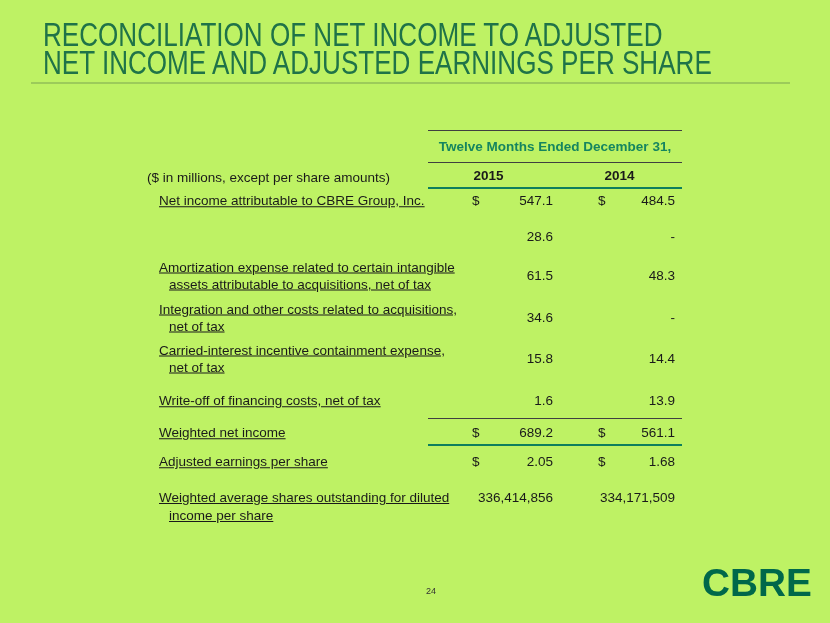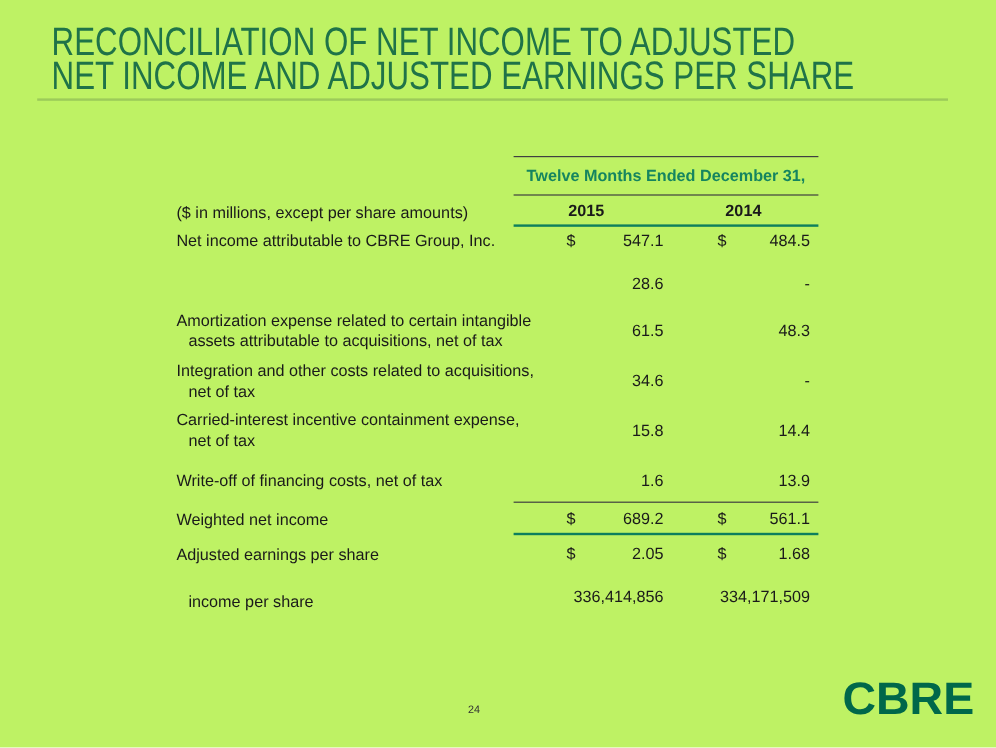--- a/index.html
+++ b/index.html
@@ -23,33 +23,33 @@
   .span-header{
     position:absolute; left:428px; top:139px; width:254px; text-align:center;
     font-size:13.5px; font-weight:bold; color:#15855f;
   }
   .year{position:absolute; top:168px; text-align:center; font-size:13.5px; font-weight:bold;}
   .year-2015{left:424px; width:129px;}
   .year-2014{left:557px; width:125px;}
   .units-note{position:absolute; left:147px; top:170px; font-size:13.5px;}
   
   .trow{position:absolute; left:147px; width:535px; font-size:13.5px;}
-  .lbl{position:absolute; left:0; top:50%; transform:translateY(-50%); white-space:nowrap; line-height:13.5px;}
+  .lbl{position:absolute; left:12px; top:50%; transform:translateY(-50%); white-space:nowrap; line-height:13.5px;text-decoration:underline;}
   .lbl .l2{margin-left:10px; margin-top:4px;}
   .lbl .l2:empty{display:none;}
   .vcol{position:absolute; top:50%; transform:translateY(-50%); text-align:right; box-sizing:border-box; line-height:14px;}
   .vcol-2015{left:281px; width:129px; padding-right:4px;}
   .vcol-2014{left:410px; width:125px; padding-right:7px;}
   .dol{position:absolute; top:0;}
   .vcol-2015 .dol{left:44px;}
   .vcol-2014 .dol{left:41px;}
   .trow.top-align .lbl{top:0; transform:none;}
   .trow.top-align .vcol{top:0; transform:none;}
   
-  .page-num{position:absolute; left:380px; top:586px; width:30px; text-align:center; font-size:9px; color:#333;}
+  .page-num{position:absolute; left:416px; top:586px; width:30px; text-align:center; font-size:9px; color:#333;}
   .logo{
     position:absolute; left:702px; top:563px; font-size:38px; line-height:40px;
     font-weight:bold; color:#00684a; letter-spacing:0px; transform:scaleX(1.02); transform-origin:0 0;
   }
 </style>
 </head>
 <body>
 
 <div class="slide">
 
@@ -130,20 +130,21 @@
   <div class="trow" style="top:454px;height:16px;">
     <div class="lbl">
         <div class="l1">Adjusted earnings per share</div>
       </div>
     <div class="vcol vcol-2015"><span class="dol">$</span><span class="num">2.05</span></div>
     <div class="vcol vcol-2014"><span class="dol">$</span><span class="num">1.68</span></div>
   </div>
 
   <div class="trow top-align" style="top:491px;height:28px;">
     <div class="lbl">
+        <div class="l1">Weighted average shares outstanding for diluted</div>
         <div class="l2">income per share</div>
       </div>
     <div class="vcol vcol-2015"><span class="dol"></span><span class="num">336,414,856</span></div>
     <div class="vcol vcol-2014"><span class="dol"></span><span class="num">334,171,509</span></div>
   </div>
 
   <div class="page-num">24</div>
   <div class="logo">CBRE</div>
 
 </div>

